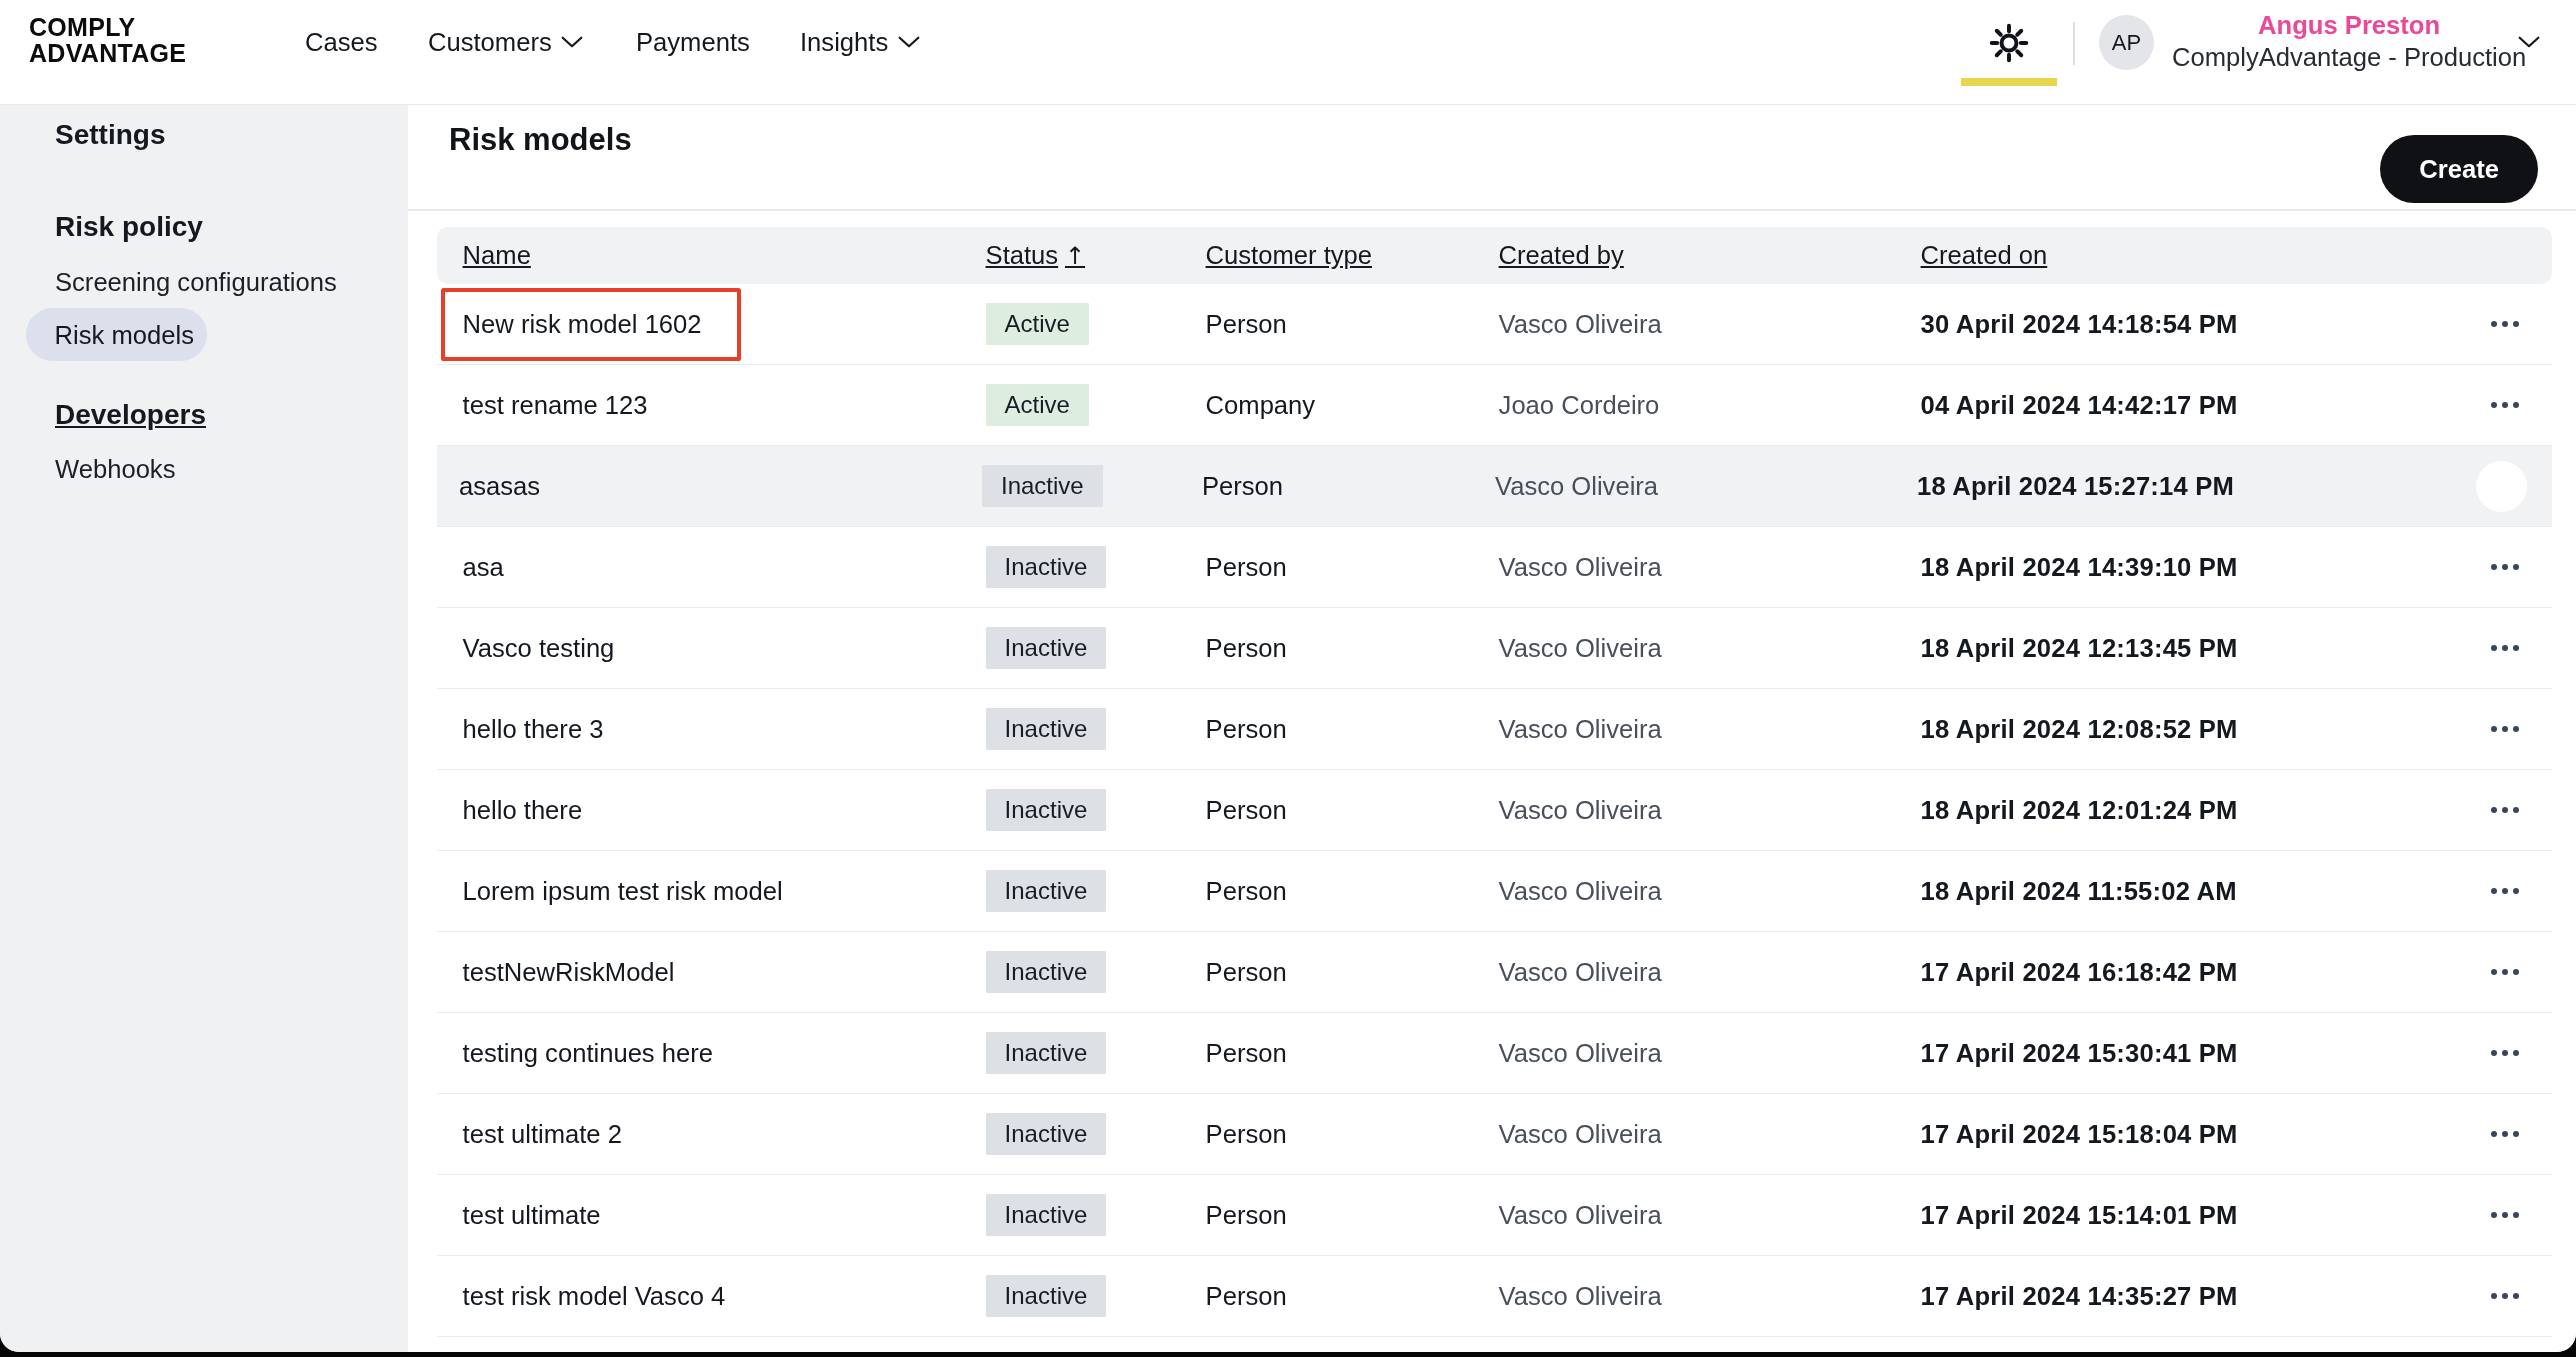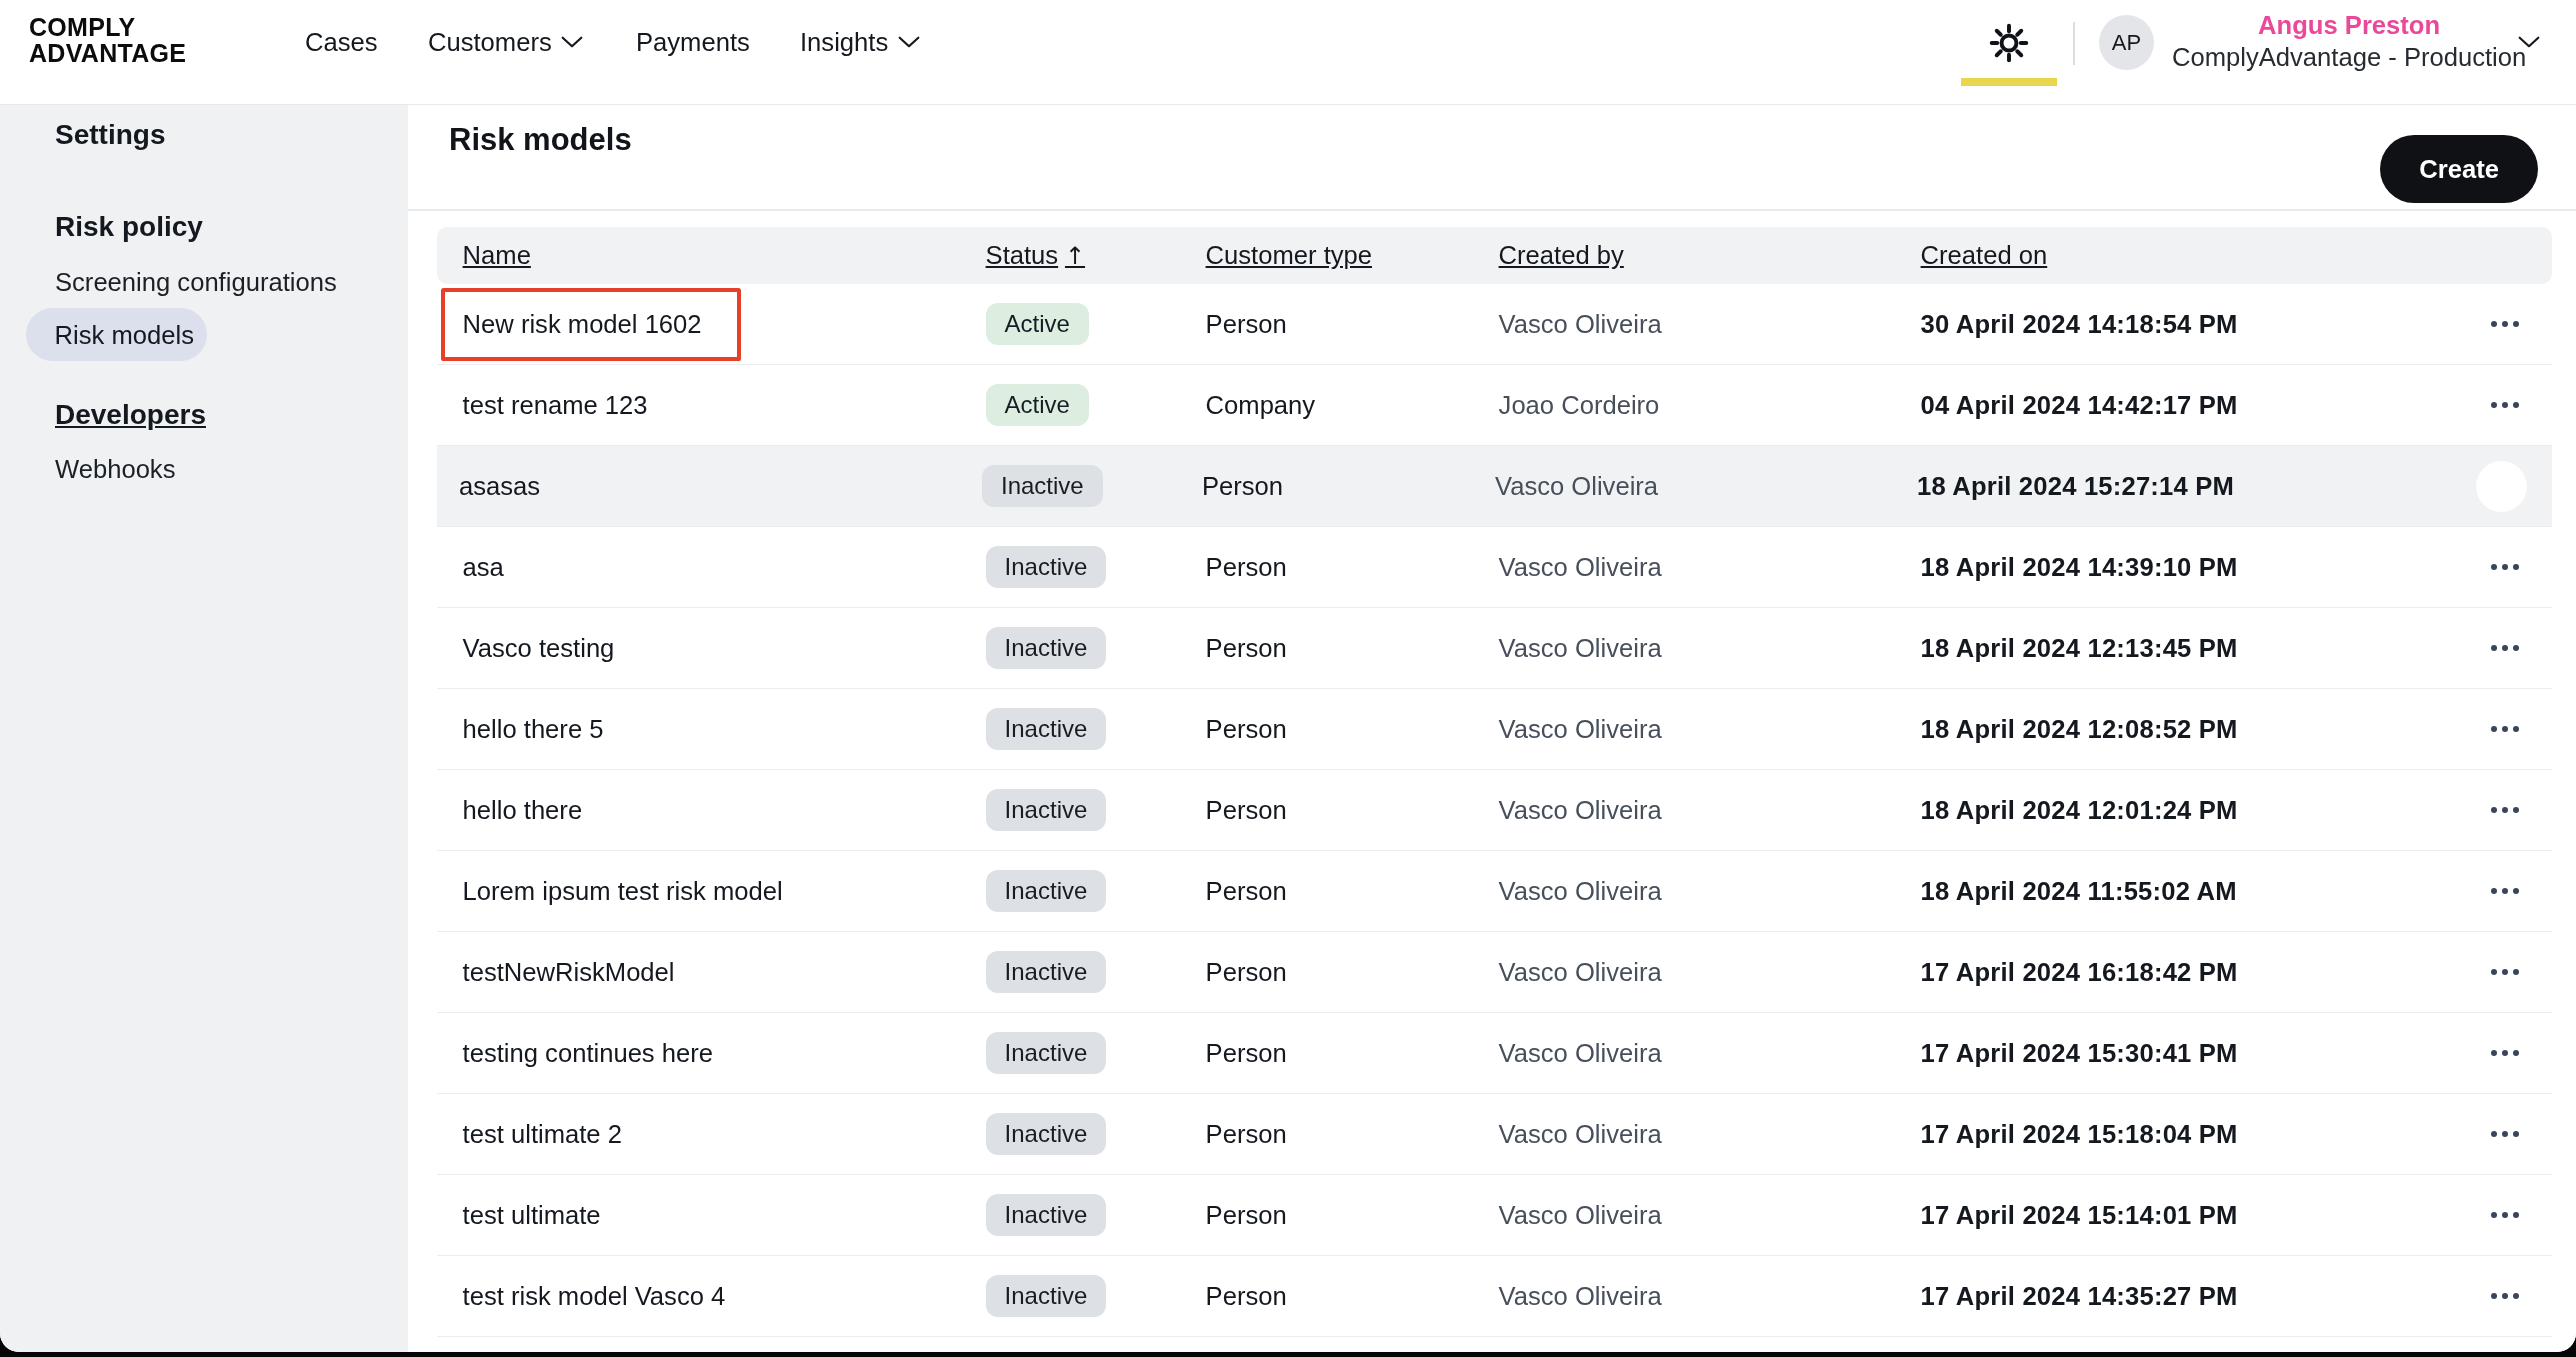--- a/index.html
+++ b/index.html
@@ -44,21 +44,21 @@
   .tgrid { display:grid; grid-template-columns:523px 220px 293px 422px 554px 1fr; align-items:center; padding:0 20.5px 0 25.6px; }
   .thead { height:57px; background:#F1F2F4; border-radius:10.2px; font-size:25.6px; color:#14181F; }
   .th { display:flex; align-items:flex-end; gap:6.8px;text-decoration:underline; }
   .sort-arrow { font-family:"DejaVu Sans",sans-serif; font-size:24px; color:#14181F; }
 
   .trow { position:relative; height:81px; border-bottom:1.7px solid #EBECEF; font-size:25.6px; color:#14181F; cursor:pointer; }
   .trow.hovered { background:#F1F2F4;padding-left:22px; }
   .cell-name { color:#14181F; }
   .cell-created-by { color:#474F5B; }
   .cell-created-on { font-weight:600; color:#14181F; letter-spacing:0.2px; }
-  .badge { display:inline-block; padding:6.8px 19px; border-radius:12px; font-size:24px; color:#171D24; }
+  .badge { display:inline-block; padding:6.8px 19px; border-radius:1px; font-size:24px; color:#171D24; }
   .badge-active { background:#DDEEE1; }
   .badge-inactive { background:#DDE0E5; }
 
   .cell-actions { justify-self:end; position:relative; width:60px; height:60px; display:flex; align-items:center; justify-content:center; }
   .dots { display:flex; gap:5.1px; }
   .dots i { width:6px; height:6px; border-radius:50%; background:#39455C; }
   .trow.hovered .action-circle { position:absolute; width:51px; height:51px; border-radius:50%; background:#ffffff; }
 
   .highlight-box { position:absolute; left:4.3px; top:4.3px; width:300px; height:73px; border:4.3px solid #E6402B; border-radius:2.6px; pointer-events:none; }
   .trow.partial .cell-name, .trow.partial .cell-created-by, .trow.partial .cell-created-on, .trow.partial .cell-type { visibility:hidden; }
@@ -246,21 +246,21 @@
       <span class="action-circle"></span>
       <span class="dots">
                 <i></i>
                 <i></i>
                 <i></i>
               </span>
     </div>
   </div>
 
   <div class="tgrid trow">
-    <div class="cell-name">hello there 5</div>
+    <div class="cell-name">hello there 3</div>
     <div class="cell-status">
       <span class="badge badge-inactive">Inactive</span>
     </div>
     <div class="cell-type">Person</div>
     <div class="cell-created-by">Vasco Oliveira</div>
     <div class="cell-created-on">18 April 2024 12:08:52 PM</div>
     <div class="cell-actions">
       <span class="action-circle"></span>
       <span class="dots">
                 <i></i>

